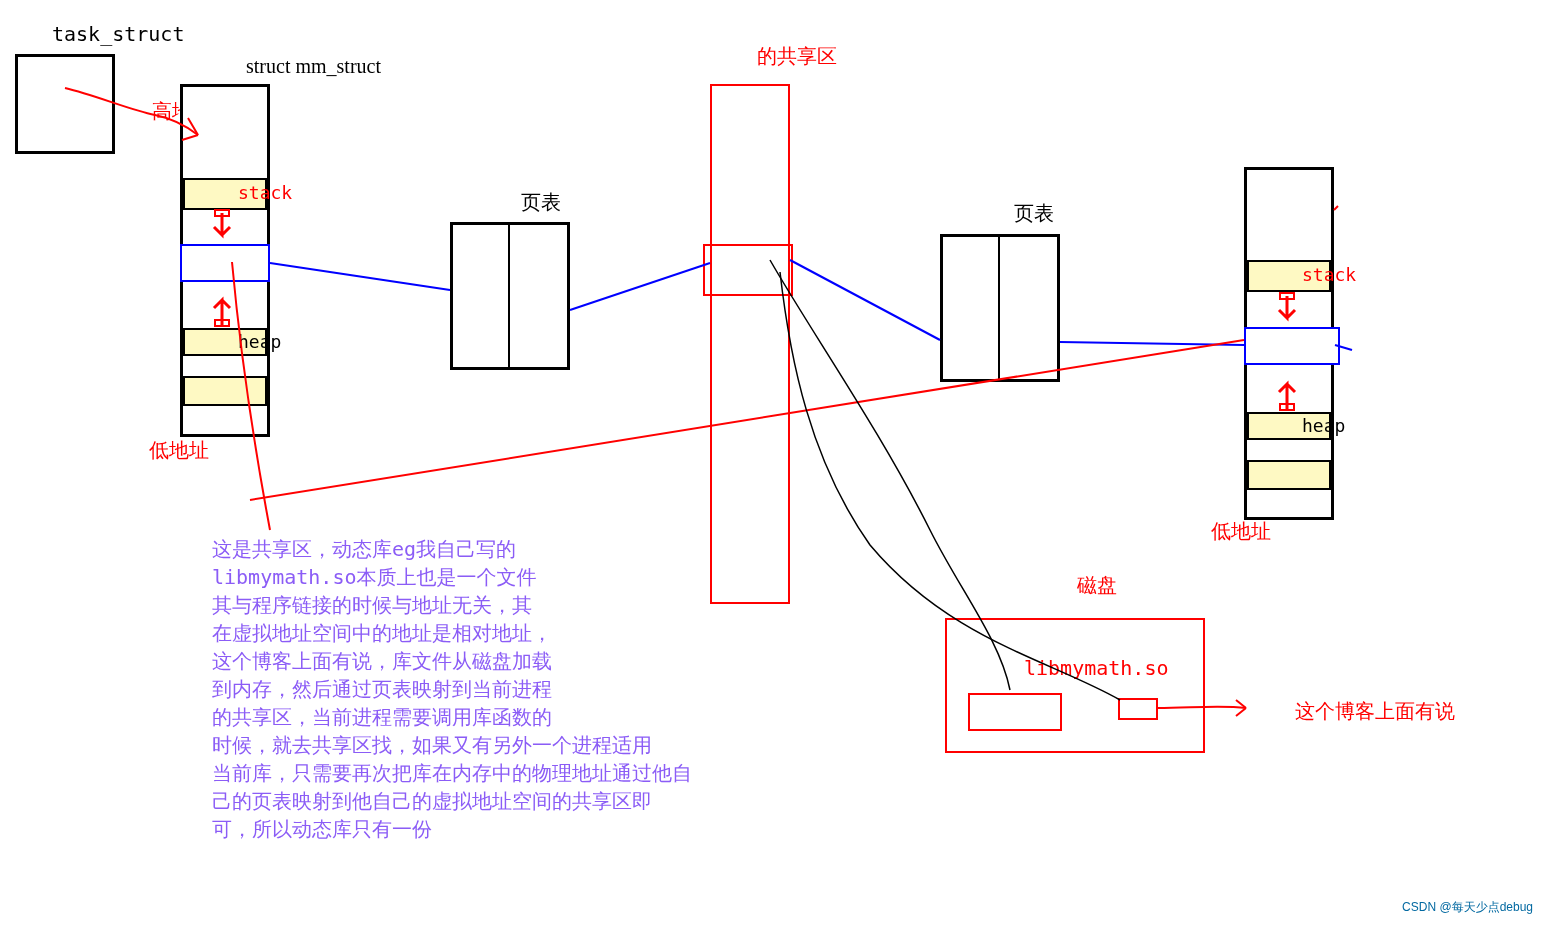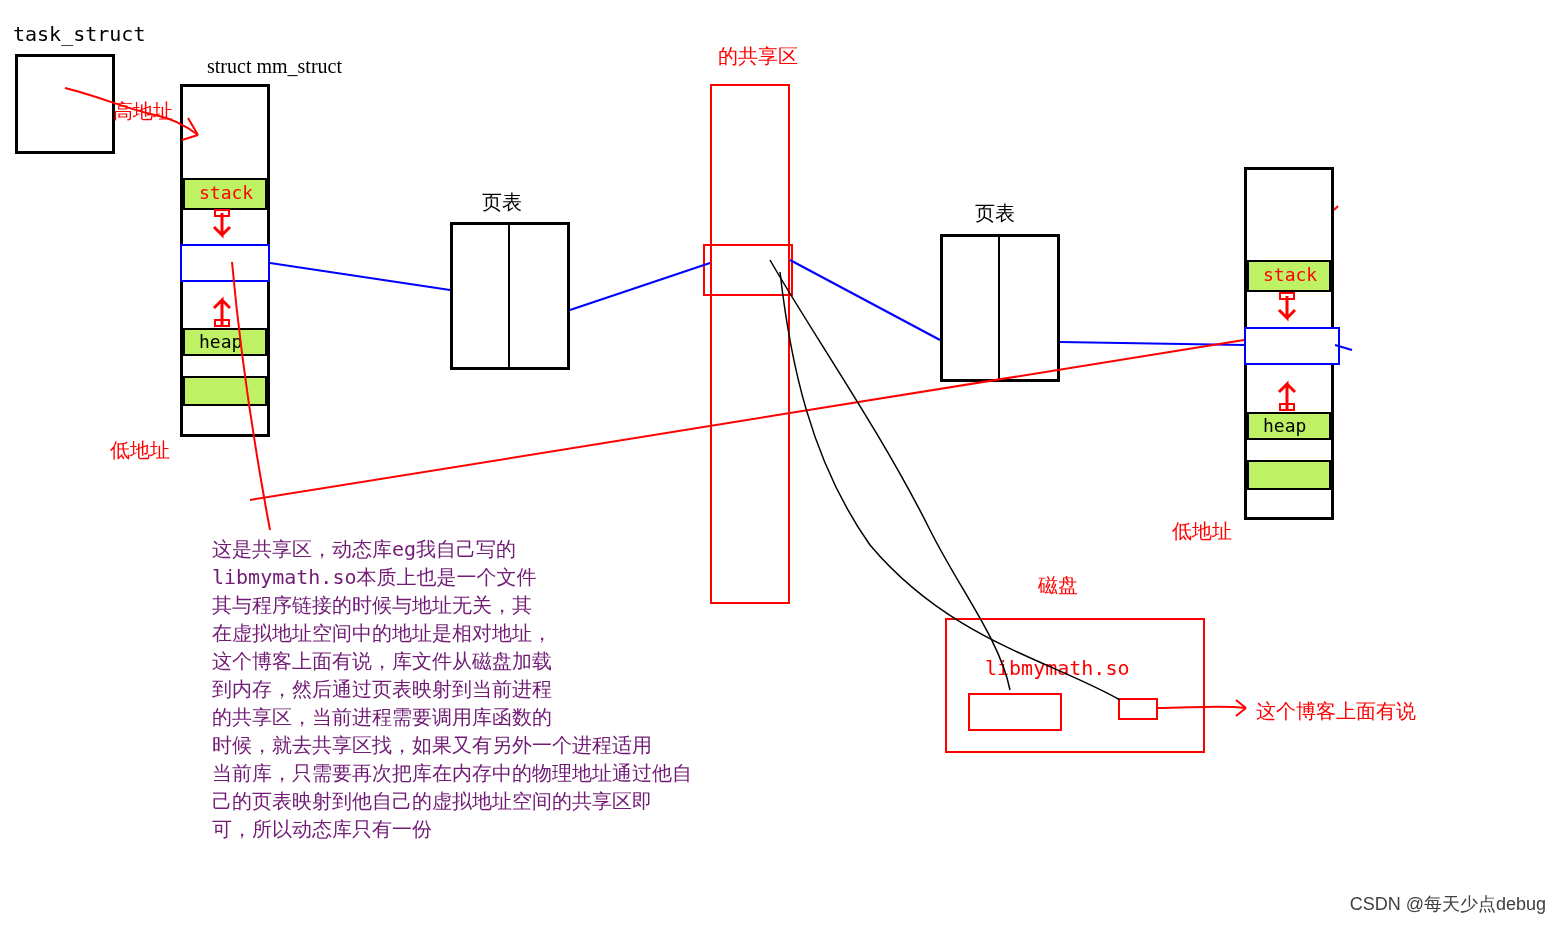--- a/index.html
+++ b/index.html
@@ -4,53 +4,53 @@
   <style>
     * { margin: 0; padding: 0; box-sizing: border-box; }
     body {
       width: 1564px;
       height: 928px;
       position: relative;
       background: #fff;
       font-family: "Microsoft YaHei", monospace, sans-serif;
       overflow: hidden;
     }
-    .label { position: absolute; font-size: 20px; }
+    .label { position: absolute; font-size: 20px; margin-left: 39px; }
     .red { color: #ff0000; }
     .black { color: #000; }
     .box {
       position: absolute;
       border: 3px solid #000;
       background: #fff;
     }
     .cell {
       border: 2px solid #000;
       position: absolute;
-      background: #bef264;
+      background: #fef9c3;
     }
     .redbox {
       position: absolute;
       border: 2px solid #ff0000;
     }
     .bluebox {
       position: absolute;
       border: 2px solid #0000ff;
     }
     .watermark {
       position: absolute;
-      right: 18px;
+      right: 31px;
       bottom: 12px;
-      font-size: 18px;
-      color: #404040;
+      font-size: 12px;
+      color: #0369a1;
       font-family: sans-serif;
     }
     .para {
       position: absolute;
       font-size: 20px;
-      color: #701a75;
+      color: #8b5cf6;
       line-height: 28px;
       font-family: "SimSun", "Microsoft YaHei", monospace;
       white-space: pre;
     }
     svg.overlay {
       position: absolute;
       left: 0; top: 0;
       width: 1564px; height: 928px;
       pointer-events: none;
     }

